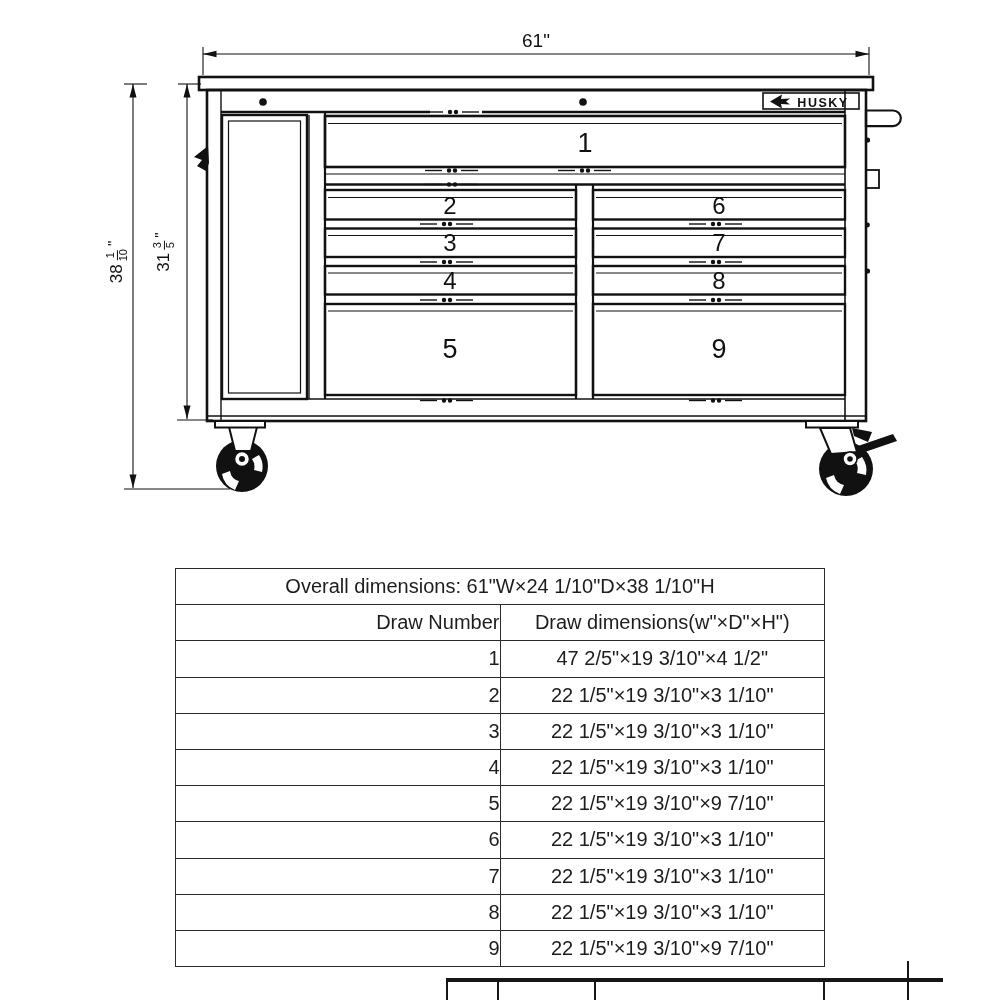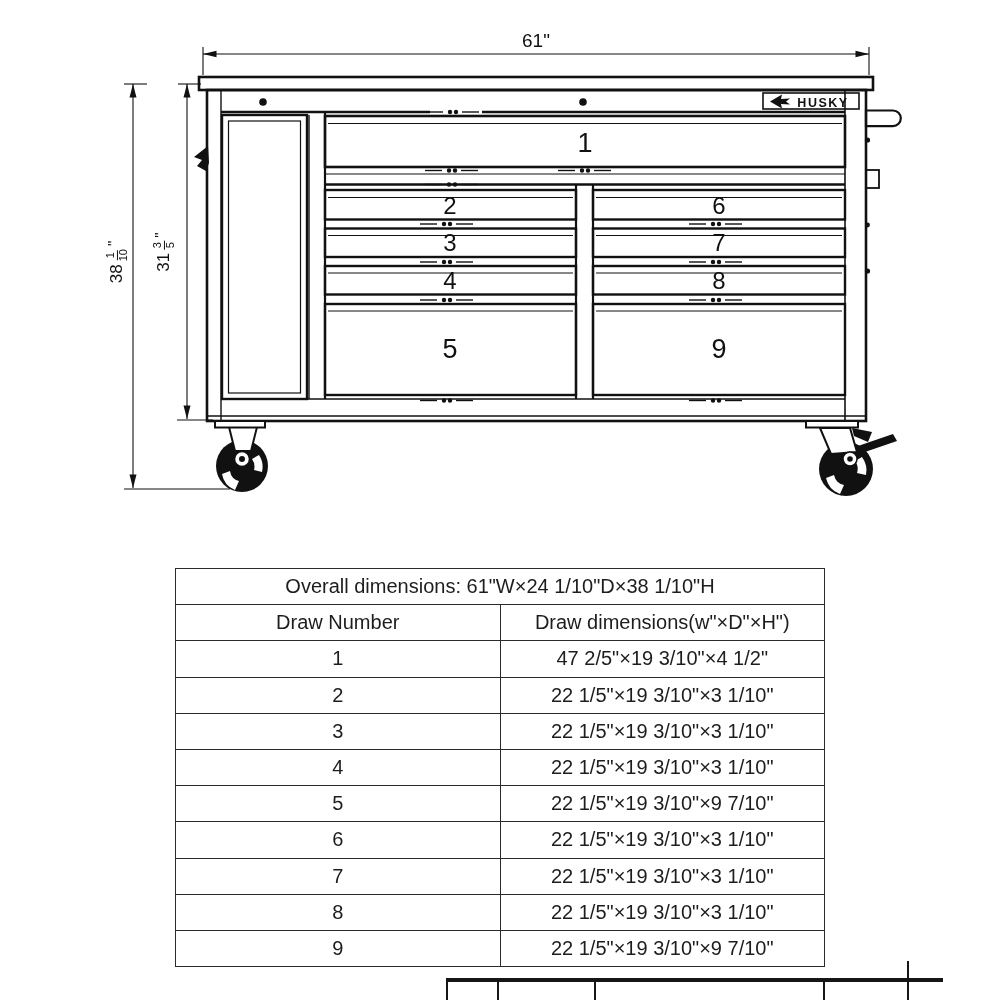--- a/index.html
+++ b/index.html
@@ -15,21 +15,21 @@
   .vdim{position:absolute;transform:translate(-50%,-50%) rotate(-90deg);
         display:flex;align-items:center;gap:3px;font-size:17px;white-space:nowrap;color:#111;}
   .vdim .frac{display:inline-flex;flex-direction:column;align-items:center;
         font-size:11px;line-height:1.05;}
   .vdim .fnum{border-bottom:1.4px solid #111;padding:0 1.5px;}
   .vdim .unit{align-self:flex-start;font-size:15px;line-height:1;margin-top:0;}
   
   .dims-table{position:absolute;left:175px;top:568px;width:650px;border-collapse:collapse;
         table-layout:fixed;font-size:20px;text-align:center;color:#1d1d1d;}
   .dims-table td{border:1.7px solid #2b2b2b;padding:0;height:35.2px;overflow:hidden;}
-  .dims-table .c1{width:245px;}
+  .dims-table .c1{width:245px;text-align:right;}
   
   .tb{position:absolute;background:#161616;}
 </style>
 </head>
 <body>
 
 <div class="page">
 
   <svg class="drawing" width="1000" height="545" viewBox="0 0 1000 545">
     <defs>

